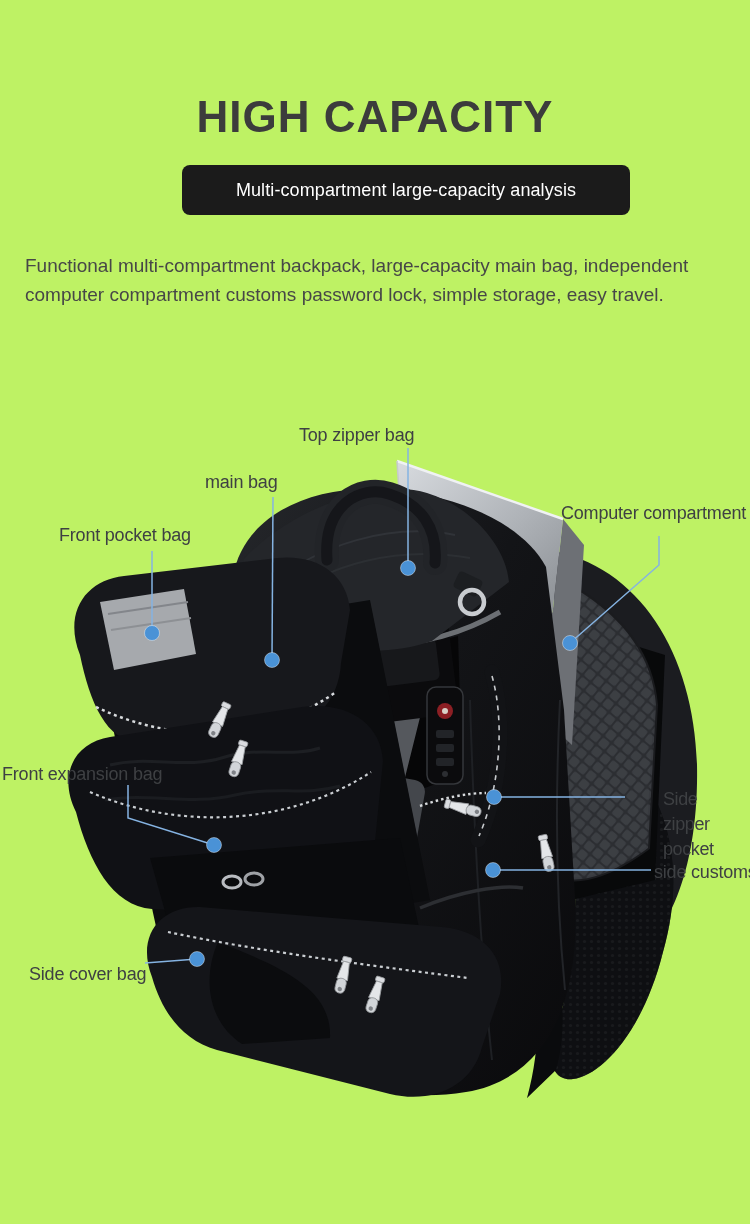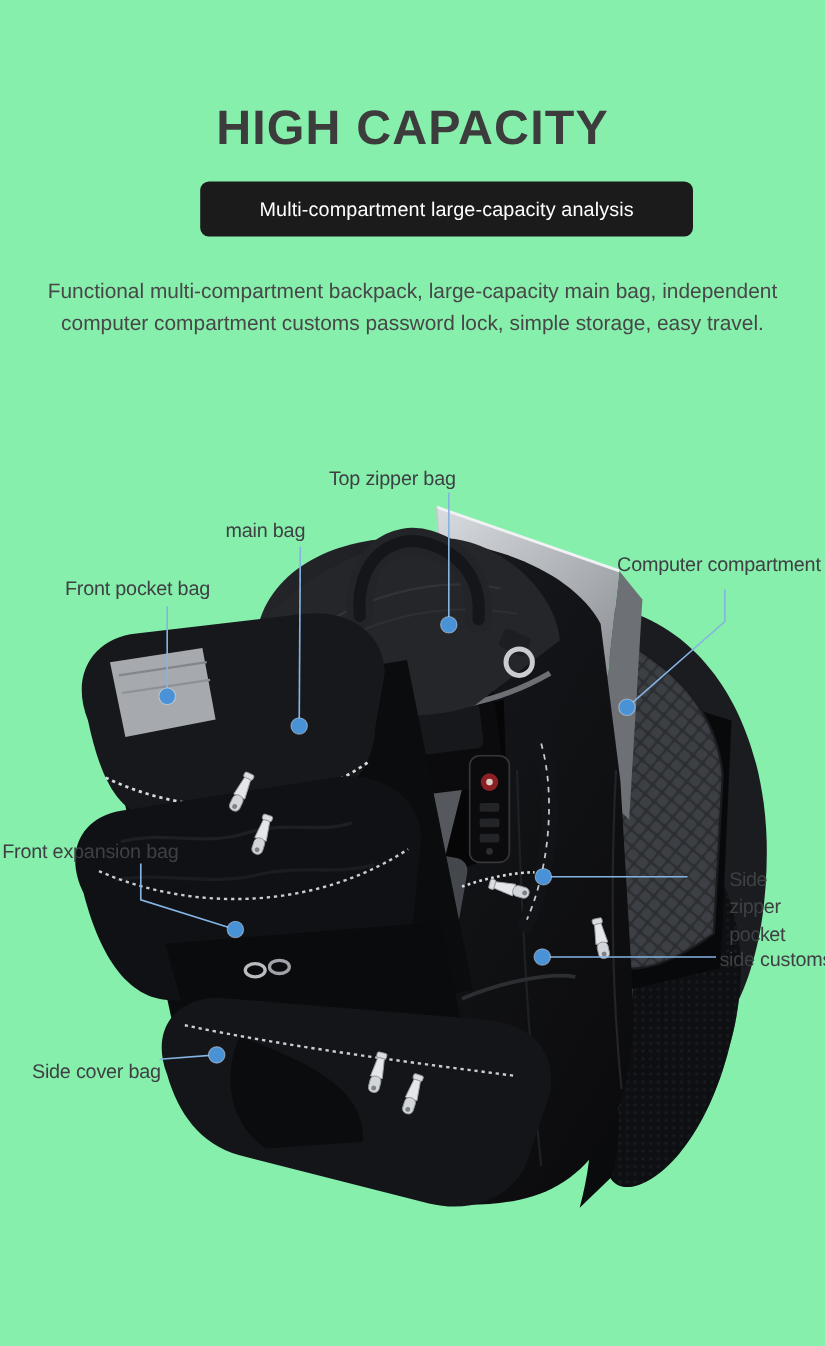--- a/index.html
+++ b/index.html
@@ -1,34 +1,34 @@
 <!DOCTYPE html>
 <html><head>
 <meta charset="utf-8">
 <style>
   html,body{margin:0;padding:0;background:#fff;}
   .page{
     position:relative;width:750px;height:1224px;margin:0 auto;
-    background:#86efac;overflow:hidden;
+    background:#bef264;overflow:hidden;
     font-family:"Liberation Sans",sans-serif;
   }
   .title{
     position:absolute;left:0;top:92px;width:750px;margin:0;
     text-align:center;font-size:44px;font-weight:700;
     letter-spacing:1px;color:#3c3c3c;
   }
   .banner{
     position:absolute;left:182px;top:165px;width:448px;height:50px;
     background:#1b1b1b;border-radius:8px;
     display:flex;align-items:center;justify-content:center;
   }
   .banner span{color:#ffffff;font-size:18px;letter-spacing:.1px;}
   .desc{
     position:absolute;left:25px;top:251px;width:700px;margin:0;
-    text-align:center;font-size:19px;line-height:29px;color:#474747;
+    text-align:left;font-size:19px;line-height:29px;color:#474747;
     white-space:pre-line;
   }
   .figure{position:absolute;left:0;top:0;width:642px;height:1224px;}
   .bagsvg{position:absolute;left:0;top:400px;}
   .callouts{position:absolute;left:0;top:0;}
   .ann{
     position:absolute;font-size:18px;line-height:24px;color:#3e4043;
     letter-spacing:-0.2px;white-space:nowrap;
   }
   .ann[data-name="annotation-side-zipper-pocket"]{

